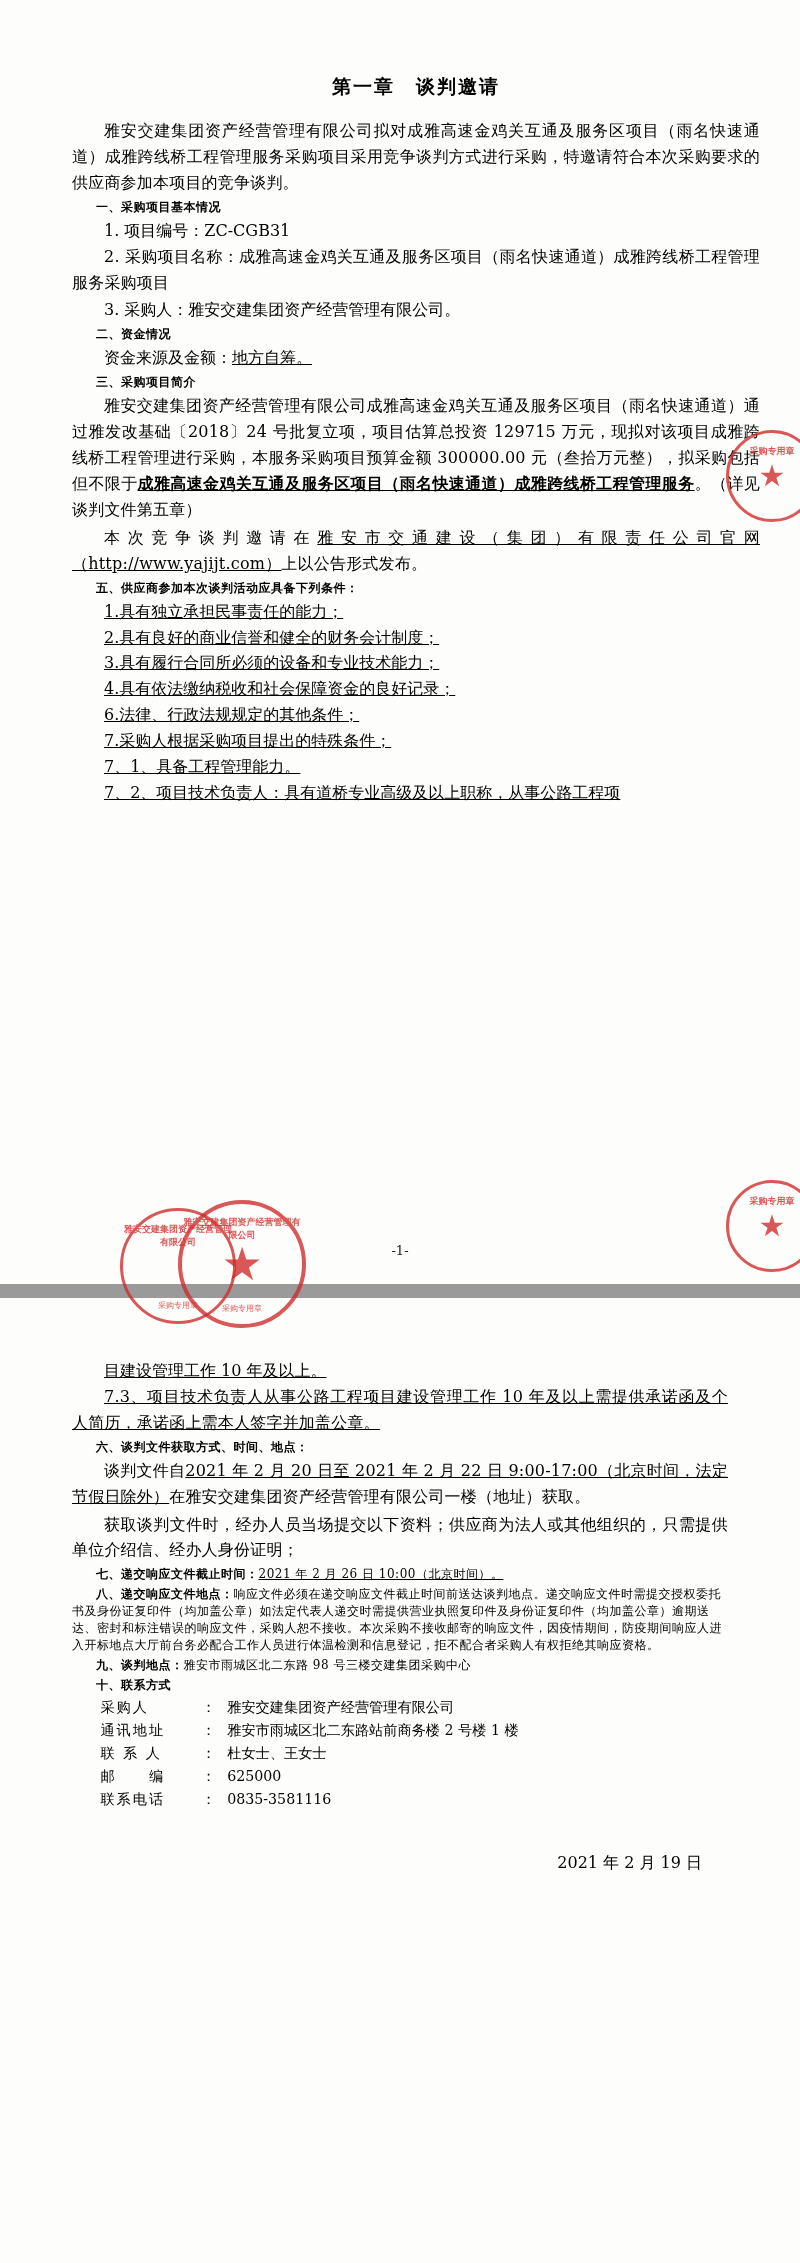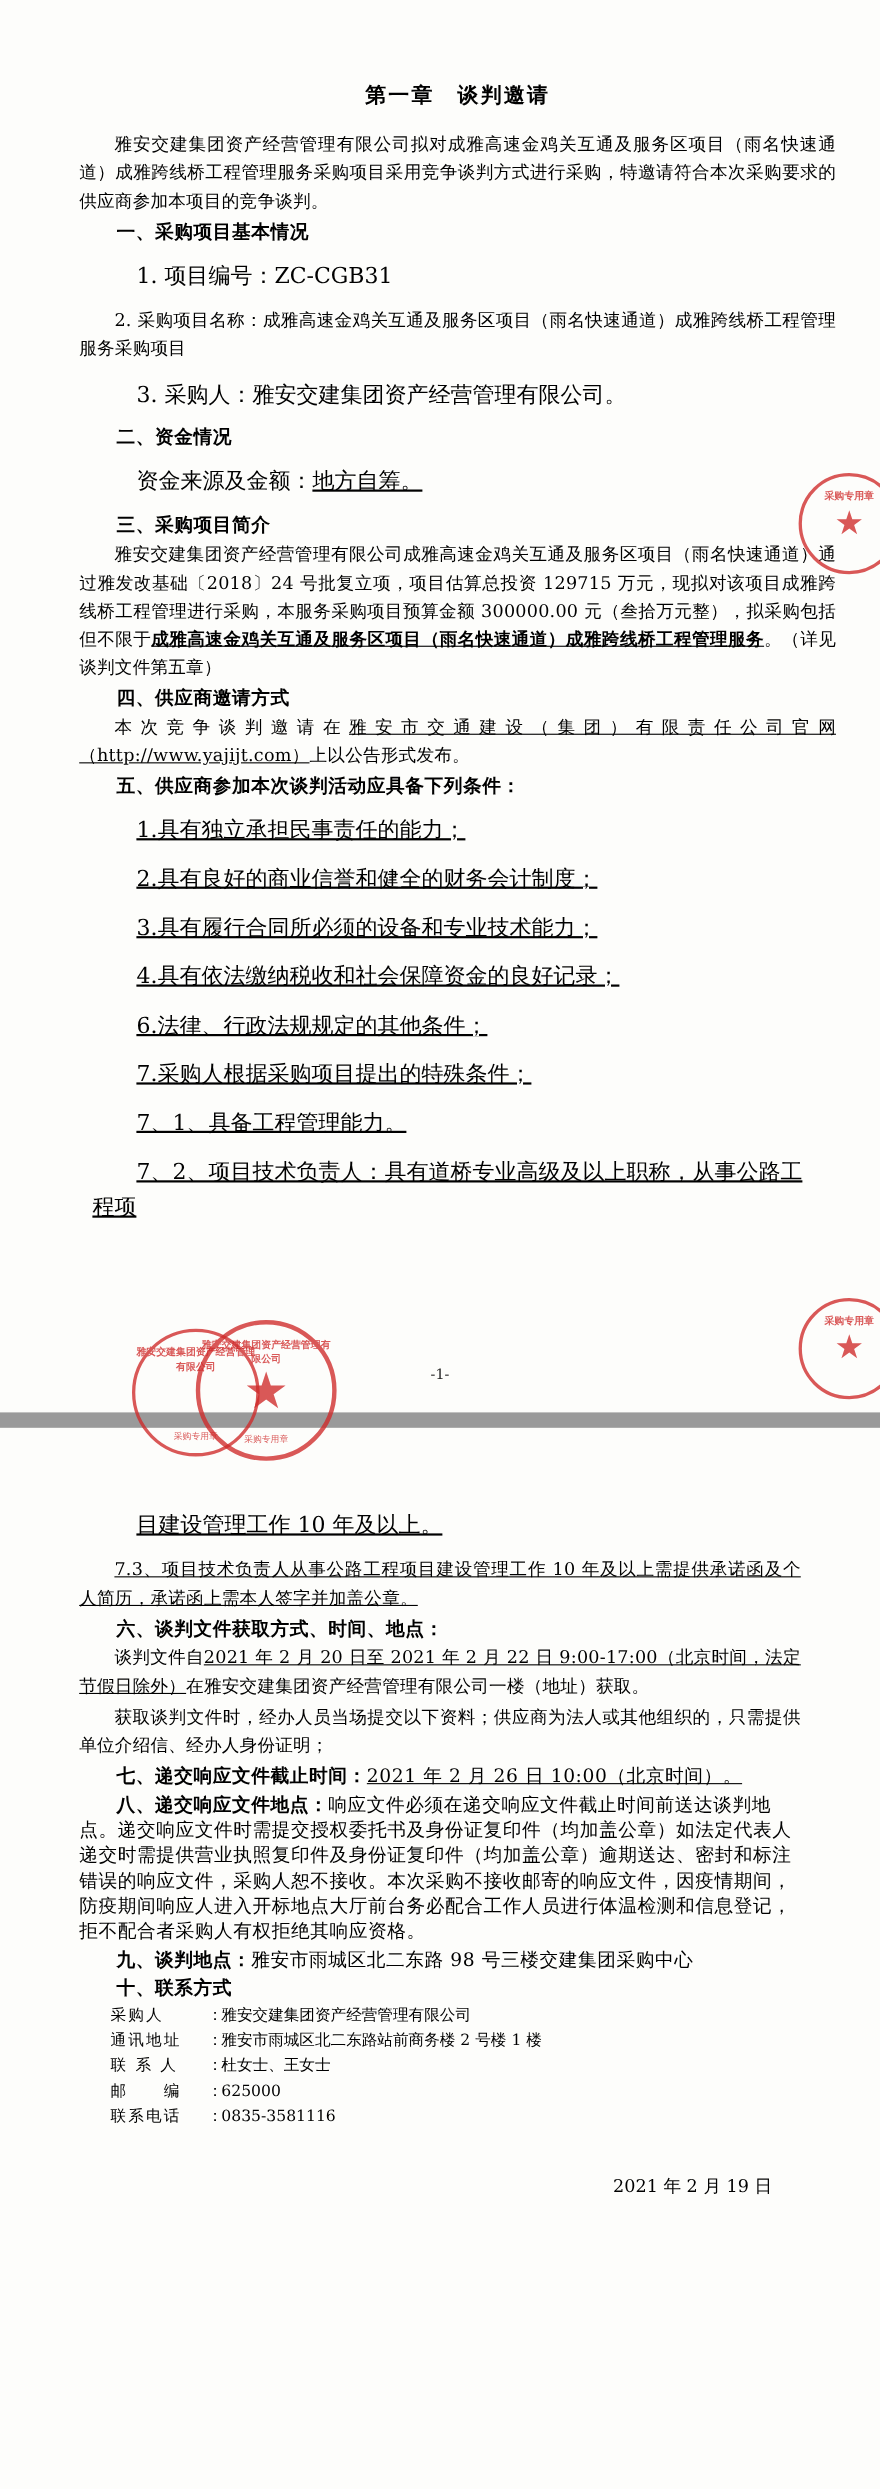--- a/index.html
+++ b/index.html
@@ -36,30 +36,30 @@
   }
   p.body {
     font-size: 16px;
     line-height: 1.62;
     margin: 0 0 2px 0;
     text-align: justify;
     text-indent: 2em;
     letter-spacing: 0.2px;
   }
   .h2 {
-    font-size: 17px;
+    font-size: 12px;
     font-weight: bold;
     margin: 3px 0 2px 0;
     text-indent: 2em;
     letter-spacing: 0.5px;
   }
   .item {
-    font-size: 20px;
+    font-size: 16px;
     line-height: 1.62;
-    margin: 12px;
+    margin: 0;
     text-indent: 2em;
   }
   .item-u { text-decoration: underline; }
   .u { text-decoration: underline; }
   .b { font-weight: bold; }
   .pagenum {
     position: absolute;
     bottom: 26px;
     left: 0;
     width: 100%;
@@ -71,21 +71,21 @@
     text-align: right;
     font-size: 16px;
     margin-top: 42px;
     padding-right: 26px;
   }
   .contact-table {
     margin-left: 2em;
     font-size: 14.2px;
     line-height: 1.62;
   }
-  .contact-row { display: flex; }
+  .contact-row { display: flex; gap: 13px; }
   .contact-label { width: 6.2em; letter-spacing: 2px; }
   .contact-colon { width: 0.9em; }
   .contact-value { flex: 1; }
 
   
   .stamp {
     position: absolute;
     border-radius: 50%;
     border: 3px solid #cf2a2a;
     color: #cf2a2a;
@@ -143,21 +143,20 @@
     <p class="item">1. 项目编号：ZC-CGB31</p>
     <p class="body">2. 采购项目名称：成雅高速金鸡关互通及服务区项目（雨名快速通道）成雅跨线桥工程管理服务采购项目</p>
     <p class="item">3. 采购人：雅安交建集团资产经营管理有限公司。</p>
 
     <div class="h2">二、资金情况</div>
     <p class="item"><span>资金来源及金额：</span><span class="u">地方自筹。</span></p>
 
     <div class="h2">三、采购项目简介</div>
     <p class="body"><span>雅安交建集团资产经营管理有限公司成雅高速金鸡关互通及服务区项目（雨名快速通道）通过雅发改基础〔2018〕24 号批复立项，项目估算总投资 129715 万元，现拟对该项目成雅跨线桥工程管理进行采购，本服务采购项目预算金额 300000.00 元（叁拾万元整），拟采购包括但不限于</span><span class="b u">成雅高速金鸡关互通及服务区项目（雨名快速通道）成雅跨线桥工程管理服务</span><span>。（详见谈判文件第五章）</span></p>
 
-    <div class="h2">四、供应商邀请方式</div>
     <p class="body"><span>本次竞争谈判邀请在</span><span class="u">雅安市交通建设（集团）有限责任公司官网（http://www.yajijt.com）</span><span>上以公告形式发布。</span></p>
 
     <div class="h2">五、供应商参加本次谈判活动应具备下列条件：</div>
     <p class="item item-u">1.具有独立承担民事责任的能力；</p>
     <p class="item item-u">2.具有良好的商业信誉和健全的财务会计制度；</p>
     <p class="item item-u">3.具有履行合同所必须的设备和专业技术能力；</p>
     <p class="item item-u">4.具有依法缴纳税收和社会保障资金的良好记录；</p>
     <p class="item item-u">6.法律、行政法规规定的其他条件；</p>
     <p class="item item-u">7.采购人根据采购项目提出的特殊条件；</p>
     <p class="item item-u">7、1、具备工程管理能力。</p>

